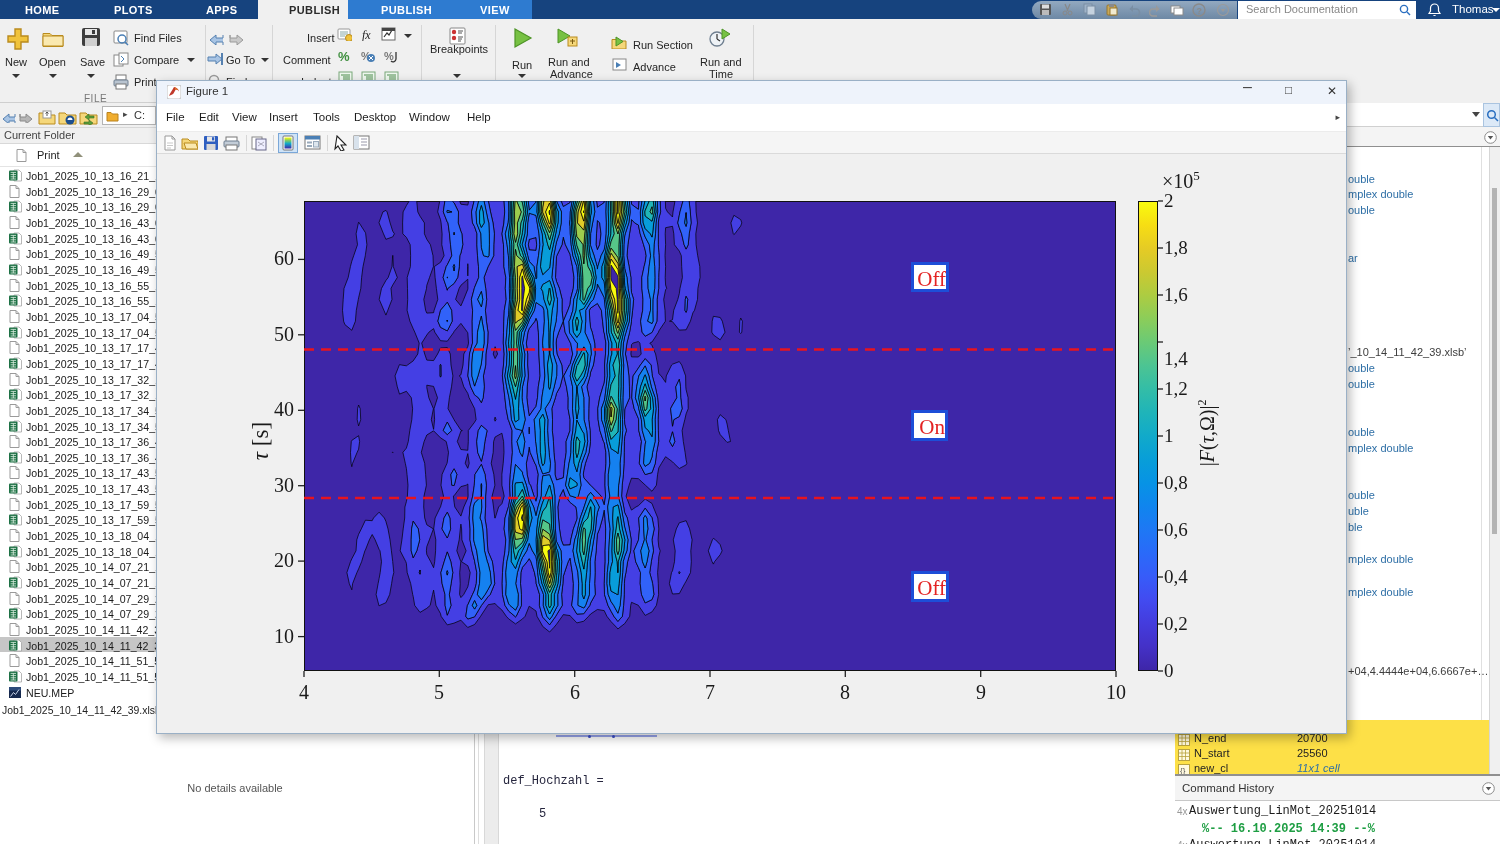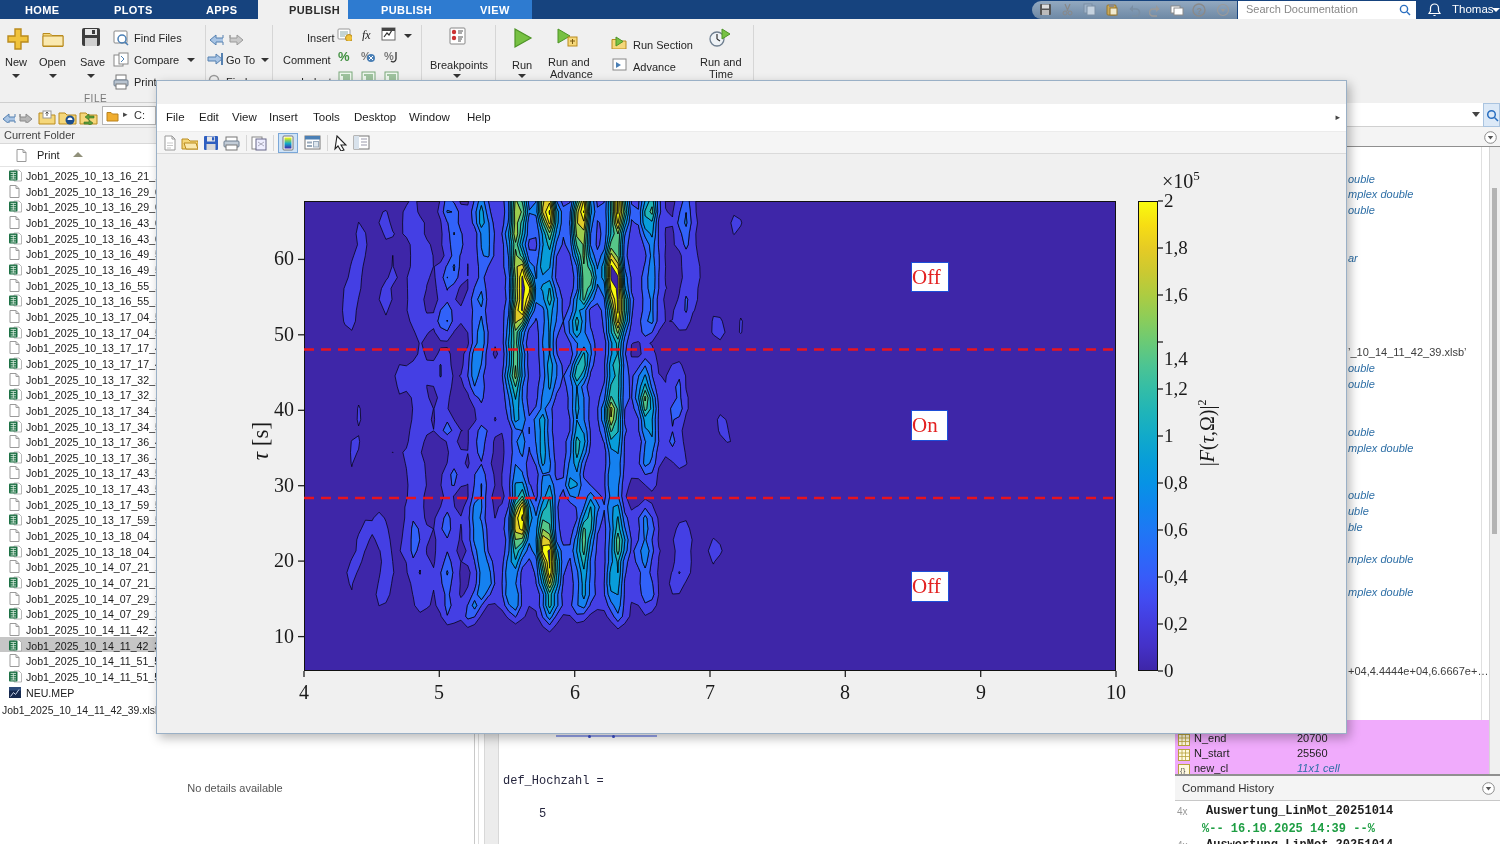--- a/index.html
+++ b/index.html
@@ -33,51 +33,51 @@
 #blueline{position:absolute;left:556px;top:735px;width:101px;height:2px;background:#98a4ec}
 .bldot{position:absolute;top:735px;width:3px;height:3px;background:#3d4fc8;border-radius:50%}
 #code1{position:absolute;left:503px;top:774px;font-family:"Liberation Mono",monospace;font-size:12px;color:#26263e}
 #code2{position:absolute;left:539px;top:807px;font-family:"Liberation Mono",monospace;font-size:12px;color:#26263e}
 #rp1{position:absolute;left:1347px;top:96px;width:153px;height:7px;background:#f0f0f0}
 #rpsearch{position:absolute;left:1347px;top:103px;width:153px;height:24px;background:#fff;border-bottom:1px solid #d0d0d0}
 #rpmag{position:absolute;left:1483px;top:103px;width:17px;height:24px;background:#dce9f7;border:1px solid #aac4e0}
 #rphdr{position:absolute;left:1347px;top:127px;width:153px;height:20px;background:#f4f4f4;border-bottom:1px solid #8f8f8f}
 #rpws{position:absolute;left:1347px;top:147px;width:142px;height:628px;background:#fff}
 .wsr{position:absolute;left:1px;font-size:11px;white-space:nowrap}
-.wsr.i{color:#2e6fa6;font-style:italic}
+.wsr.i{color:#2e6fa6;}
 .wsr.v{color:#3d3d3d}
 #rpsb{position:absolute;left:1489px;top:147px;width:11px;height:628px;background:#f0f0f0;border-left:1px solid #d6d6d6}
 #rpsbt{position:absolute;left:1492px;top:188px;width:5px;height:346px;background:#b4b4b4}
-#wsbot{position:absolute;left:1175px;top:720px;width:314px;height:54px;background:#f0abfc;overflow:visible}
+#wsbot{position:absolute;left:1175px;top:720px;width:314px;height:54px;background:#fde047;overflow:visible}
 .wbr{position:absolute;left:0;height:15px;font-size:11px;color:#222;white-space:nowrap;width:314px}
 .wbr .nm{position:absolute;left:19px}
 .wbr .vl{position:absolute;left:122px}
 #wsborder{position:absolute;left:1175px;top:774px;width:325px;height:2px;background:#909090}
 #chh{position:absolute;left:1175px;top:776px;width:325px;height:25px;background:#f4f4f4;border-bottom:1px solid #c8c8c8;font-size:11.5px;color:#333;padding:6px 0 0 7px}
 #chc{position:absolute;left:1175px;top:801px;width:325px;height:43px;background:#fff;overflow:hidden}
-.chr{position:absolute;left:31px;font-family:"Liberation Mono",monospace;font-size:12px;font-weight:700;color:#1c1c1c;white-space:nowrap}
+.chr{position:absolute;left:14px;font-family:"Liberation Mono",monospace;font-size:12px;font-weight:400;color:#1c1c1c;white-space:nowrap}
 .chg{position:absolute;left:27px;font-family:"Liberation Mono",monospace;font-size:12px;font-weight:700;color:#1e9e43;white-space:nowrap}
 .chx{position:absolute;left:2px;font-size:10px;color:#999}
 #fig{position:absolute;left:156px;top:80px;width:1191px;height:654px;background:#f0f0f0;border:1px solid #9ab0c6;box-shadow:3px 4px 10px rgba(0,0,0,.28)}
 #ftitle{position:absolute;left:0;top:0;width:1189px;height:23px;background:#eef3fb;font-size:11.5px;color:#333}
 #fmenu{position:absolute;left:0;top:23px;width:1189px;height:28px;background:#fff;border-bottom:1px solid #ececec}
 .mi{position:absolute;top:7px;font-size:11.5px;color:#1c1c1c}
 #ftool{position:absolute;left:0;top:51px;width:1189px;height:22px;background:#f5f5f5;border-bottom:1px solid #dadada}
 #fcanvas{position:absolute;left:0;top:73px;width:1189px;height:579px;background:#f0f0f0}
 #axes{position:absolute;left:147px;top:47px;width:812px;height:470px;background:#3e26a8;border:1px solid #111}
 #axsvg{position:absolute;left:147px;top:47px}
 .sxt{position:absolute;width:40px;text-align:center;font-family:"Liberation Serif",serif;font-size:20px;color:#1a1a1a}
 .syt{position:absolute;left:101px;width:36px;text-align:right;font-family:"Liberation Serif",serif;font-size:20px;color:#1a1a1a}
 .cbt{position:absolute;left:1007px;font-family:"Liberation Serif",serif;font-size:19px;color:#1a1a1a}
 #xlab{position:absolute;left:403px;top:548px;width:300px;text-align:center;font-family:"Liberation Serif",serif;font-size:26px;color:#1a1a1a}
 #ylab{position:absolute;left:64px;top:274px;width:80px;text-align:center;font-family:"Liberation Serif",serif;font-size:23px;color:#1a1a1a;transform:rotate(-90deg)}
 #cblab{position:absolute;left:990px;top:267px;width:120px;text-align:center;font-family:"Liberation Serif",serif;font-size:20px;color:#1a1a1a;transform:rotate(-90deg)}
 #exp{position:absolute;left:1005px;top:14px;font-family:"Liberation Serif",serif;font-size:20px;color:#1a1a1a}
 #cbar{position:absolute;left:981px;top:47px;width:20px;height:470px;border:1px solid #111;background:linear-gradient(to top,#3e26a8 0%,#4431c7 5%,#443cdd 10%,#424bf0 15%,#375cf9 20%,#2a6af9 25%,#1e78f4 30%,#1085ee 35%,#0793e5 40%,#089ed8 45%,#11aaca 50%,#1fb4b9 55%,#33bda7 60%,#4cc493 65%,#6aca76 70%,#8bcd5a 75%,#accc42 80%,#cbc931 85%,#e5cb25 90%,#f6dd14 95%,#f9fb0e 100%)}
-.onoff{position:absolute;background:#fff;border:1px solid #1d4ed8;text-align:left;font-family:"Liberation Serif",serif;font-size:21px;color:#e32222;line-height:28px}
+.onoff{position:absolute;background:#fff;border:3px solid #1d4ed8;text-align:right;font-family:"Liberation Serif",serif;font-size:21px;color:#e32222;line-height:28px}
 </style></head><body>
 <div id="topbar">
     <div class="lb"></div>
     <div class="at"></div>
 <span class="tab" style="left:25px">HOME</span>
 <span class="tab" style="left:114px">PLOTS</span>
 <span class="tab" style="left:206px">APPS</span>
 <span class="tab" style="left:289px;color:#2b2b2b">PUBLISH</span>
 <span class="tab" style="left:381px">PUBLISH</span>
 <span class="tab" style="left:480px">VIEW</span>
@@ -235,21 +235,21 @@
       <rect x="1" y="1" width="13" height="12" fill="#eef7ee" stroke="#7aa87a"></rect>
       <path d="M3 4h9M5 6h7M5 8h7M3 10h9" stroke="#4f8f4f"></path>
     </svg>
 <div class="rsep" style="left:421px"></div>
 <svg style="position:absolute;left:448px;top:8px" width="19" height="18" viewBox="0 0 19 18">
       <rect x="2" y="1" width="15" height="16" rx="1" fill="#fff" stroke="#888"></rect>
       <circle cx="6" cy="5" r="2.2" fill="#c33"></circle>
       <circle cx="6" cy="11" r="2.2" fill="#c33"></circle>
       <path d="M10 4h5M10 6h4M10 10h5M10 12h4M10 14h3" stroke="#555" stroke-width="1"></path>
     </svg>
-<span class="rlbl" style="left:430px;top:40px">Breakpoints</span>
+<span class="rlbl" style="left:430px;top:24px">Breakpoints</span>
 <span class="da" style="left:453px;top:55px"></span>
 <div class="rsep" style="left:495px"></div>
 <svg style="position:absolute;left:512px;top:8px" width="22" height="22" viewBox="0 0 22 22">
       <path d="M3 2l16 9-16 9z" fill="#77c143" stroke="#4e9427" stroke-width="1.2"></path>
     </svg>
 <span class="rlbl" style="left:512px;top:40px">Run</span>
 <span class="da" style="left:518px;top:55px"></span>
 <svg style="position:absolute;left:556px;top:8px" width="22" height="20" viewBox="0 0 22 20">
       <path d="M2 2l12 7-12 7z" fill="#77c143" stroke="#4e9427"></path>
       <rect x="12" y="10" width="9" height="9" fill="#f5d77a" stroke="#b98b1e"></rect>
@@ -540,20 +540,31 @@
         <path d="M3.8 5l2.7 3.4L9.2 5z" fill="#555"></path>
       </svg></span></div>
 <div id="chc">
 <span class="chx" style="top:5px">4x</span>
     <span class="chr" style="top:3px">Auswertung_LinMot_20251014</span>
 <span class="chg" style="top:21px">%-- 16.10.2025 14:39 --%</span>
 <span class="chx" style="top:39px">4x</span>
     <span class="chr" style="top:37px">Auswertung_LinMot_20251014</span>
 </div>
 <div id="fig">
+<div id="ftitle">
+      <span style="position:absolute;left:10px;top:4px"><svg width="14" height="14" viewBox="0 0 14 14">
+          <rect x="0" y="0" width="14" height="14" rx="2" fill="#fff" stroke="#c0c0c0"></rect>
+          <path d="M7 2C5.5 5 3 8 2 11c2-1.5 3.5-1 4.5-2.5S8 5 9 4.5s2.5 1 3 2C11.5 4 9.5 2.5 7 2z" fill="#c0392b"></path>
+          <path d="M7 2c1.5.5 3 1.5 4 3-1-.5-2-.5-3 0C8.5 3.5 8 2.5 7 2z" fill="#e67e22"></path>
+        </svg></span>
+      <span style="position:absolute;left:29px;top:4px">Figure 1</span>
+<span style="position:absolute;left:1086px;top:-3px;font-size:16px;color:#444">–</span>
+<span style="position:absolute;left:1128px;top:2px;font-size:12px;color:#444">□</span>
+<span style="position:absolute;left:1170px;top:3px;font-size:12px;color:#333">✕</span>
+</div>
 <div id="fmenu">
 <span class="mi" style="left:9px">File</span>
       <span class="mi" style="left:42px">Edit</span>
       <span class="mi" style="left:75px">View</span>
       <span class="mi" style="left:112px">Insert</span>
       <span class="mi" style="left:156px">Tools</span>
       <span class="mi" style="left:197px">Desktop</span>
       <span class="mi" style="left:252px">Window</span>
       <span class="mi" style="left:310px">Help</span>
 <span style="position:absolute;right:6px;top:8px;font-size:9px;color:#444">▸</span>

